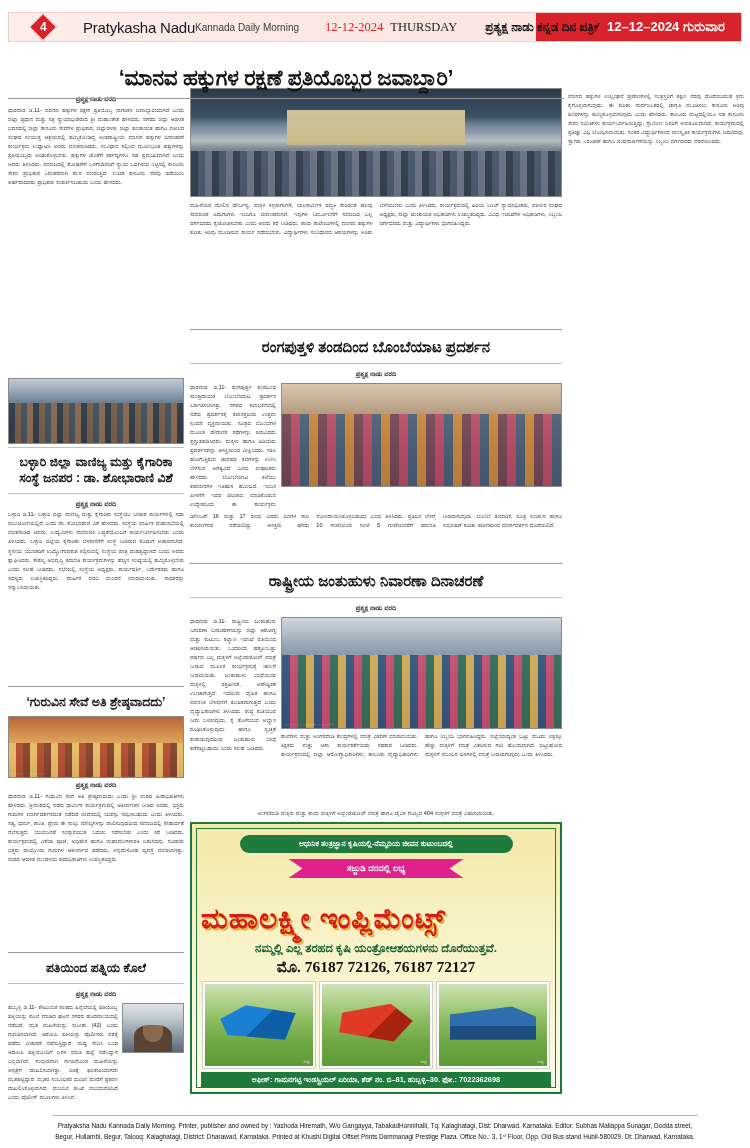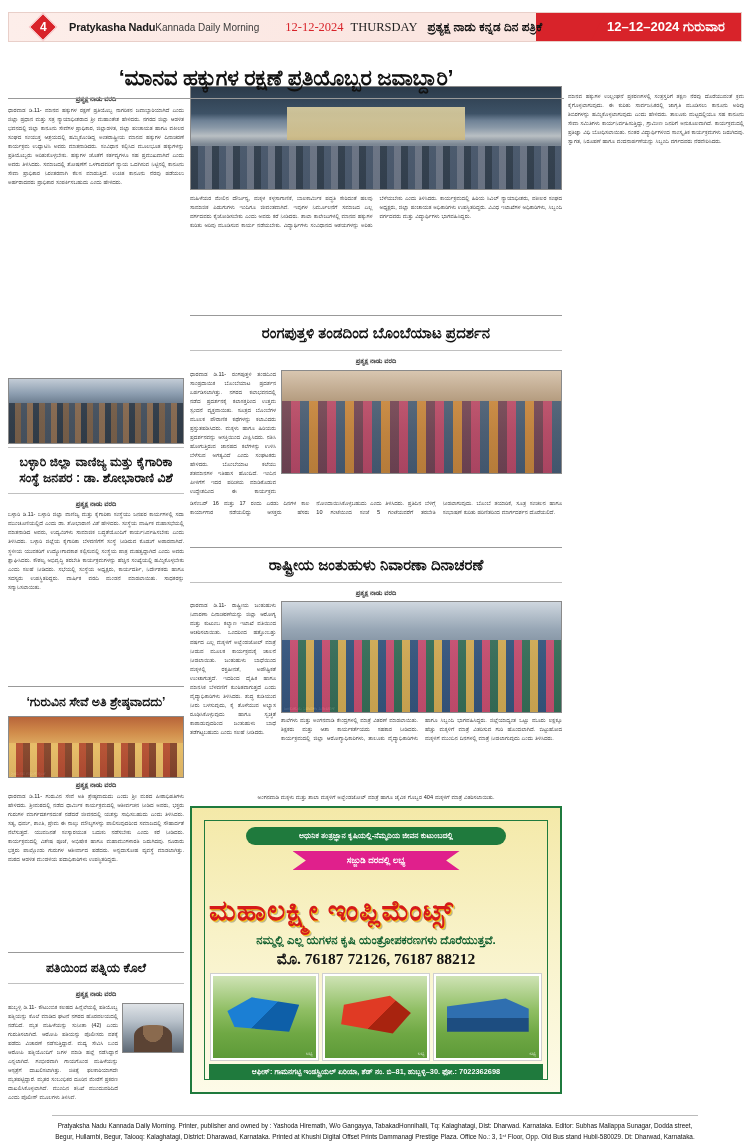--- a/index.html
+++ b/index.html
@@ -17,26 +17,26 @@
     position: relative; margin: 12px 8px 0 8px; height: 30px;
     background: linear-gradient(to right, #fdeeea 0%, #fbe6e1 55%, #fbe6e1 72%, #d8232a 72%, #d8232a 100%);
     display: flex; align-items: center; border: 1px solid #e9cfc9;
   }
   .logo-diamond {
     width: 20px; height: 20px; background: #d8232a; transform: rotate(45deg);
     margin-left: 24px; display:flex; align-items:center; justify-content:center;
     border: 1px solid #fff; flex: 0 0 auto;
   }
   .logo-diamond span { transform: rotate(-45deg); color: #fff; font-weight: bold; font-size: 12px; line-height:1; }
-  .mh-title { font-weight: bold; font-size: 11px; color: #1a1a1a; margin-left: 16px; letter-spacing: -0.2px; white-space: nowrap; }
+  .mh-title { font-weight: normal; font-size: 15px; color: #1a1a1a; margin-left: 30px; letter-spacing: -0.2px; white-space: nowrap; }
   .mh-sub { font-size: 10px; color: #3a3a3a; white-space: nowrap; }
   .mh-date { font-size: 12.5px; color: #d8232a; font-weight: normal; margin-left: 26px; white-space: nowrap;
              font-family: "Liberation Serif", serif; }
   .mh-day { font-size: 12.5px; color: #222; margin-left: 7px; font-family: "Liberation Serif", serif; white-space: nowrap; text-align: center; }
-  .mh-kn { font-size: 12px; color: #111; margin-left: 10px; font-weight: bold; white-space: nowrap; }
+  .mh-kn { font-size: 12px; color: #111; margin-left: 28px; font-weight: bold; white-space: nowrap; }
   .mh-right { position: absolute; right: 0; top: 0; height: 100%; width: 150px;
               background: #d8232a; display: flex; align-items: center; justify-content: center;
               clip-path: polygon(14px 0, 100% 0, 100% 100%, 0 100%); }
   .mh-right span { color: #fff; font-size: 13px; font-weight: bold; white-space: nowrap; }
 
   
   .body-wrap { display: flex; margin: 4px 8px 0 8px; height: 1048px; }
   .cols { flex: 1 1 auto; display: flex; gap: 6px; padding-right: 6px; border-right: 1px solid #cfcfcf; }
   .col { position: relative; }
   .col-a { width: 176px; }
@@ -108,21 +108,21 @@
     opacity:.85;
   }
   .ph-man { background: linear-gradient(to bottom,#dfe3e7 0%,#b9c2cb 35%,#8b97a3 65%,#5d6874 100%); }
   .ph-man::after{
     content:""; position:absolute; left:18%; bottom:0; width:64%; height:56%;
     background: radial-gradient(ellipse at 50% 20%, #8a6a4e 0 38%, #5b4334 39% 100%);
     border-radius: 40% 40% 0 0;
   }
 
   
-  .ad-outer { border: 2px solid #1f7a3d; background: linear-gradient(to bottom,#f4e9a8 0%,#f8f2c8 45%,#fdfbe8 100%); padding: 12px; margin-top: 4px; }
+  .ad-outer { border: 2px solid #1f7a3d; background: linear-gradient(to bottom,#f4e9a8 0%,#f8f2c8 45%,#fdfbe8 100%); padding: 4px; margin-top: 4px; }
   .ad-inner { border: 1px solid #1f7a3d; padding: 5px 4px 0 4px; height: 100%; position: relative; }
   .ad-band { background: #1f7a3d; color: #fff; font-size: 7.6px; font-weight: bold; text-align: center;
              padding: 4px 12px; border-radius: 11px; margin: 1px auto 6px auto; width: 78%; }
   .ad-ribbon { position: relative; background: #e0208c; color: #fff; font-size: 8.6px; font-weight: bold;
                text-align: center; padding: 4px 0; width: 50%; margin: 0 auto 25px auto;
                clip-path: polygon(0 0, 100% 0, 92% 50%, 100% 100%, 0 100%, 8% 50%); }
   .ad-title { text-align:left; font-size: 28px; font-weight: bold; color: #d61a1a; letter-spacing: 1px;
               text-shadow: 1px 1px 0 #f5c518, 2px 2px 0 rgba(0,0,0,.25); margin-bottom: 6px; white-space: nowrap; }
   .ad-line { text-align:center; font-size: 11.5px; color: #0d5c2c; font-weight: bold; margin-bottom: 3px; }
   .ad-phone { text-align:center; font-size: 15.5px; color: #111; font-weight: bold;
@@ -227,22 +227,22 @@
             <div class="txt c2" style="height:74px;margin-top:3px">ಶಾಲೆಗಳು ಮತ್ತು ಅಂಗನವಾಡಿ ಕೇಂದ್ರಗಳಲ್ಲಿ ಮಾತ್ರೆ ವಿತರಣೆ ಮಾಡಲಾಯಿತು. ಶಿಕ್ಷಕರು ಮತ್ತು ಆಶಾ ಕಾರ್ಯಕರ್ತೆಯರು ಸಹಕಾರ ನೀಡಿದರು. ಕಾರ್ಯಕ್ರಮದಲ್ಲಿ ಜಿಲ್ಲಾ ಆರೋಗ್ಯಾಧಿಕಾರಿಗಳು, ತಾಲೂಕು ವೈದ್ಯಾಧಿಕಾರಿಗಳು ಹಾಗೂ ಸಿಬ್ಬಂದಿ ಭಾಗವಹಿಸಿದ್ದರು. ಜಿಲ್ಲೆಯಾದ್ಯಂತ ಒಟ್ಟು ಮೂರು ಲಕ್ಷಕ್ಕೂ ಹೆಚ್ಚು ಮಕ್ಕಳಿಗೆ ಮಾತ್ರೆ ವಿತರಿಸುವ ಗುರಿ ಹೊಂದಲಾಗಿದೆ. ಬಿಟ್ಟುಹೋದ ಮಕ್ಕಳಿಗೆ ಮುಂದಿನ ದಿನಗಳಲ್ಲಿ ಮಾತ್ರೆ ನೀಡಲಾಗುವುದು ಎಂದು ತಿಳಿಸಿದರು.</div>
           </div>
         </div>
         <div class="txt" style="height:10px;margin-top:2px;text-align:center">ಅಂಗನವಾಡಿ ಮಕ್ಕಳು ಮತ್ತು ಶಾಲಾ ಮಕ್ಕಳಿಗೆ ಅಲ್ಬೆಂಡಜೋಲ್ ಮಾತ್ರೆ ಹಾಗೂ ಜೈವಿಕ ಗೊಬ್ಬರ 404 ಮಕ್ಕಳಿಗೆ ಮಾತ್ರೆ ವಿತರಿಸಲಾಯಿತು.</div>
 
         <div class="ad-outer" style="height:296px">
           <div class="ad-inner">
             <div class="ad-band">ಆಧುನಿಕ ತಂತ್ರಜ್ಞಾನ ಕೃಷಿಯಲ್ಲಿ-ನೆಮ್ಮದಿಯ ಜೀವನ ಕುಟುಂಬದಲ್ಲಿ</div>
             <div class="ad-ribbon">ಸಜ್ಜುಡಿ ದರದಲ್ಲಿ ಲಭ್ಯ</div>
             <div class="ad-title">ಮಹಾಲಕ್ಷ್ಮೀ ಇಂಪ್ಲಿಮೆಂಟ್ಸ್</div>
-            <div class="ad-line">ನಮ್ಮಲ್ಲಿ ಎಲ್ಲ ಯಗಳನ ಕೃಷಿ ಯಂತ್ರೋಪಕರಣಗಳು ದೊರೆಯುತ್ತವೆ.</div>
-            <div class="ad-phone">ಮೊ. 76187 72126, 76187 88212</div>
+            <div class="ad-line">ನಮ್ಮಲ್ಲಿ ಎಲ್ಲ ತರಹದ ಕೃಷಿ ಯಂತ್ರೋಆಶಯಗಳನು ದೊರೆಯುತ್ತವೆ.</div>
+            <div class="ad-phone">ಮೊ. 76187 72126, 76187 72127</div>
             <div class="ad-photos">
               <div class="ad-photo imp-blue">
                 <span class="wm">ಲಭ್ಯ</span>
               </div>
               <div class="ad-photo imp-red">
                 <span class="wm">ಲಭ್ಯ</span>
               </div>
               <div class="ad-photo imp-trailer">
                 <span class="wm">ಲಭ್ಯ</span>
               </div>

